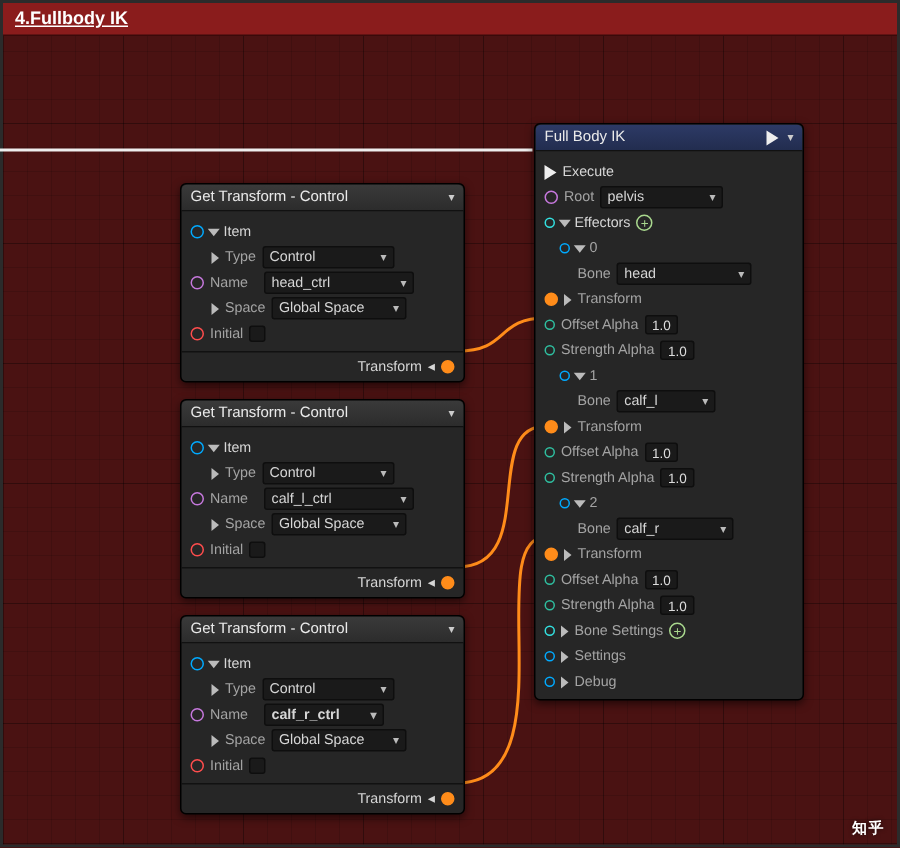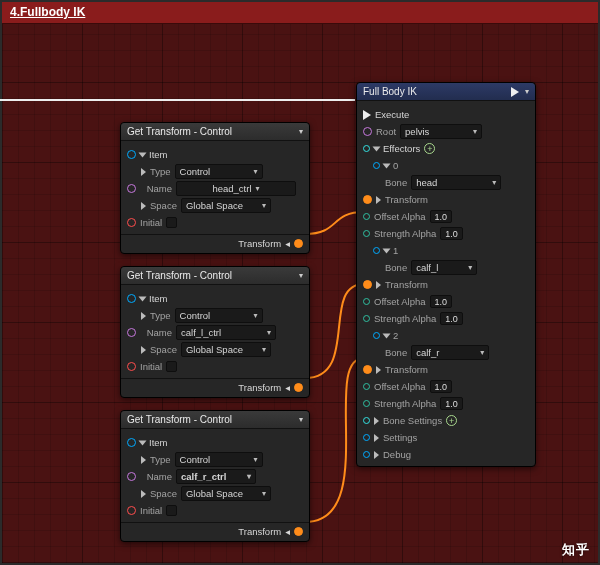--- a/index.html
+++ b/index.html
@@ -84,21 +84,21 @@
   .pin.teal   { border-color: #2fbfa0; }
   .pin.small  { width:7px; height:7px; flex:0 0 7px; border-width:1px; }
   .tri {
     width: 0; height: 0;
     border-top: 4px solid transparent;
     border-bottom: 4px solid transparent;
     border-left: 5px solid #bbb;
   }
   .tri.down { transform: rotate(90deg); }
   .lbl { color:#d6d6d6; font-size:9.5px; white-space: nowrap; }
-  .lbl.dim { color:#a3a3a3;text-align:right; }
+  .lbl.dim { color:#a3a3a3; }
   .field {
     background: #1a1a1a;
     border: 1px solid #0e0e0e;
     border-radius: 2px;
     color: #d6d6d6;
     font-size: 9.5px;
     padding: 1px 4px;
     height: 15px;
     display: flex; align-items: center; justify-content: space-between;
     gap: 4px;
@@ -121,21 +121,21 @@
   .plus-circle {
     width:11px;height:11px;border-radius:50%;border:1.3px solid #a9d88e;
     display:inline-flex;align-items:center;justify-content:center;
     color:#a9d88e;font-size:9px;line-height:0;
   }
   svg.wire { position:absolute; top:0; left:0; width:600px; height:565px; pointer-events:none; }
   .exec-line { stroke:#eee; stroke-width:2; fill:none; }
   .data-line { stroke:#ff8c1a; stroke-width:2; fill:none; }
   .watermark {
     position:absolute; right:10px; bottom:6px;
-    color:#fff; font-size:13px; display:flex; gap:6px;
+    color:#fff; font-size:10px; display:flex; gap:6px;
     text-shadow:0 0 3px rgba(0,0,0,0.6);
   }
   .zhihu-logo { font-weight:700; letter-spacing:1px; }
 </style>
 </head>
 <body>
 
 <div class="graph-bg"></div>
 
 <div class="header">
@@ -166,21 +166,21 @@
           <span class="tri"></span>
           <span class="lbl dim">Type</span>
         <div class="field" style="width:88px;">
             <span>Control</span>
             <span class="dd">▾</span>
           </div>
       </div>
       <div class="row">
           <span class="pin purple"></span>
           <span class="lbl dim" style="width:32px;">Name</span>
-        <div class="field" style="width:120px;justify-content:center;">
+        <div class="field" style="width:100px;">
             <span>head_ctrl</span>
             <span class="dd">▾</span>
           </div>
       </div>
       <div class="row" style="padding-left:14px;">
           <span class="tri"></span>
           <span class="lbl dim">Space</span>
         <div class="field" style="width:90px;">
             <span>Global Space</span>
             <span class="dd">▾</span>

